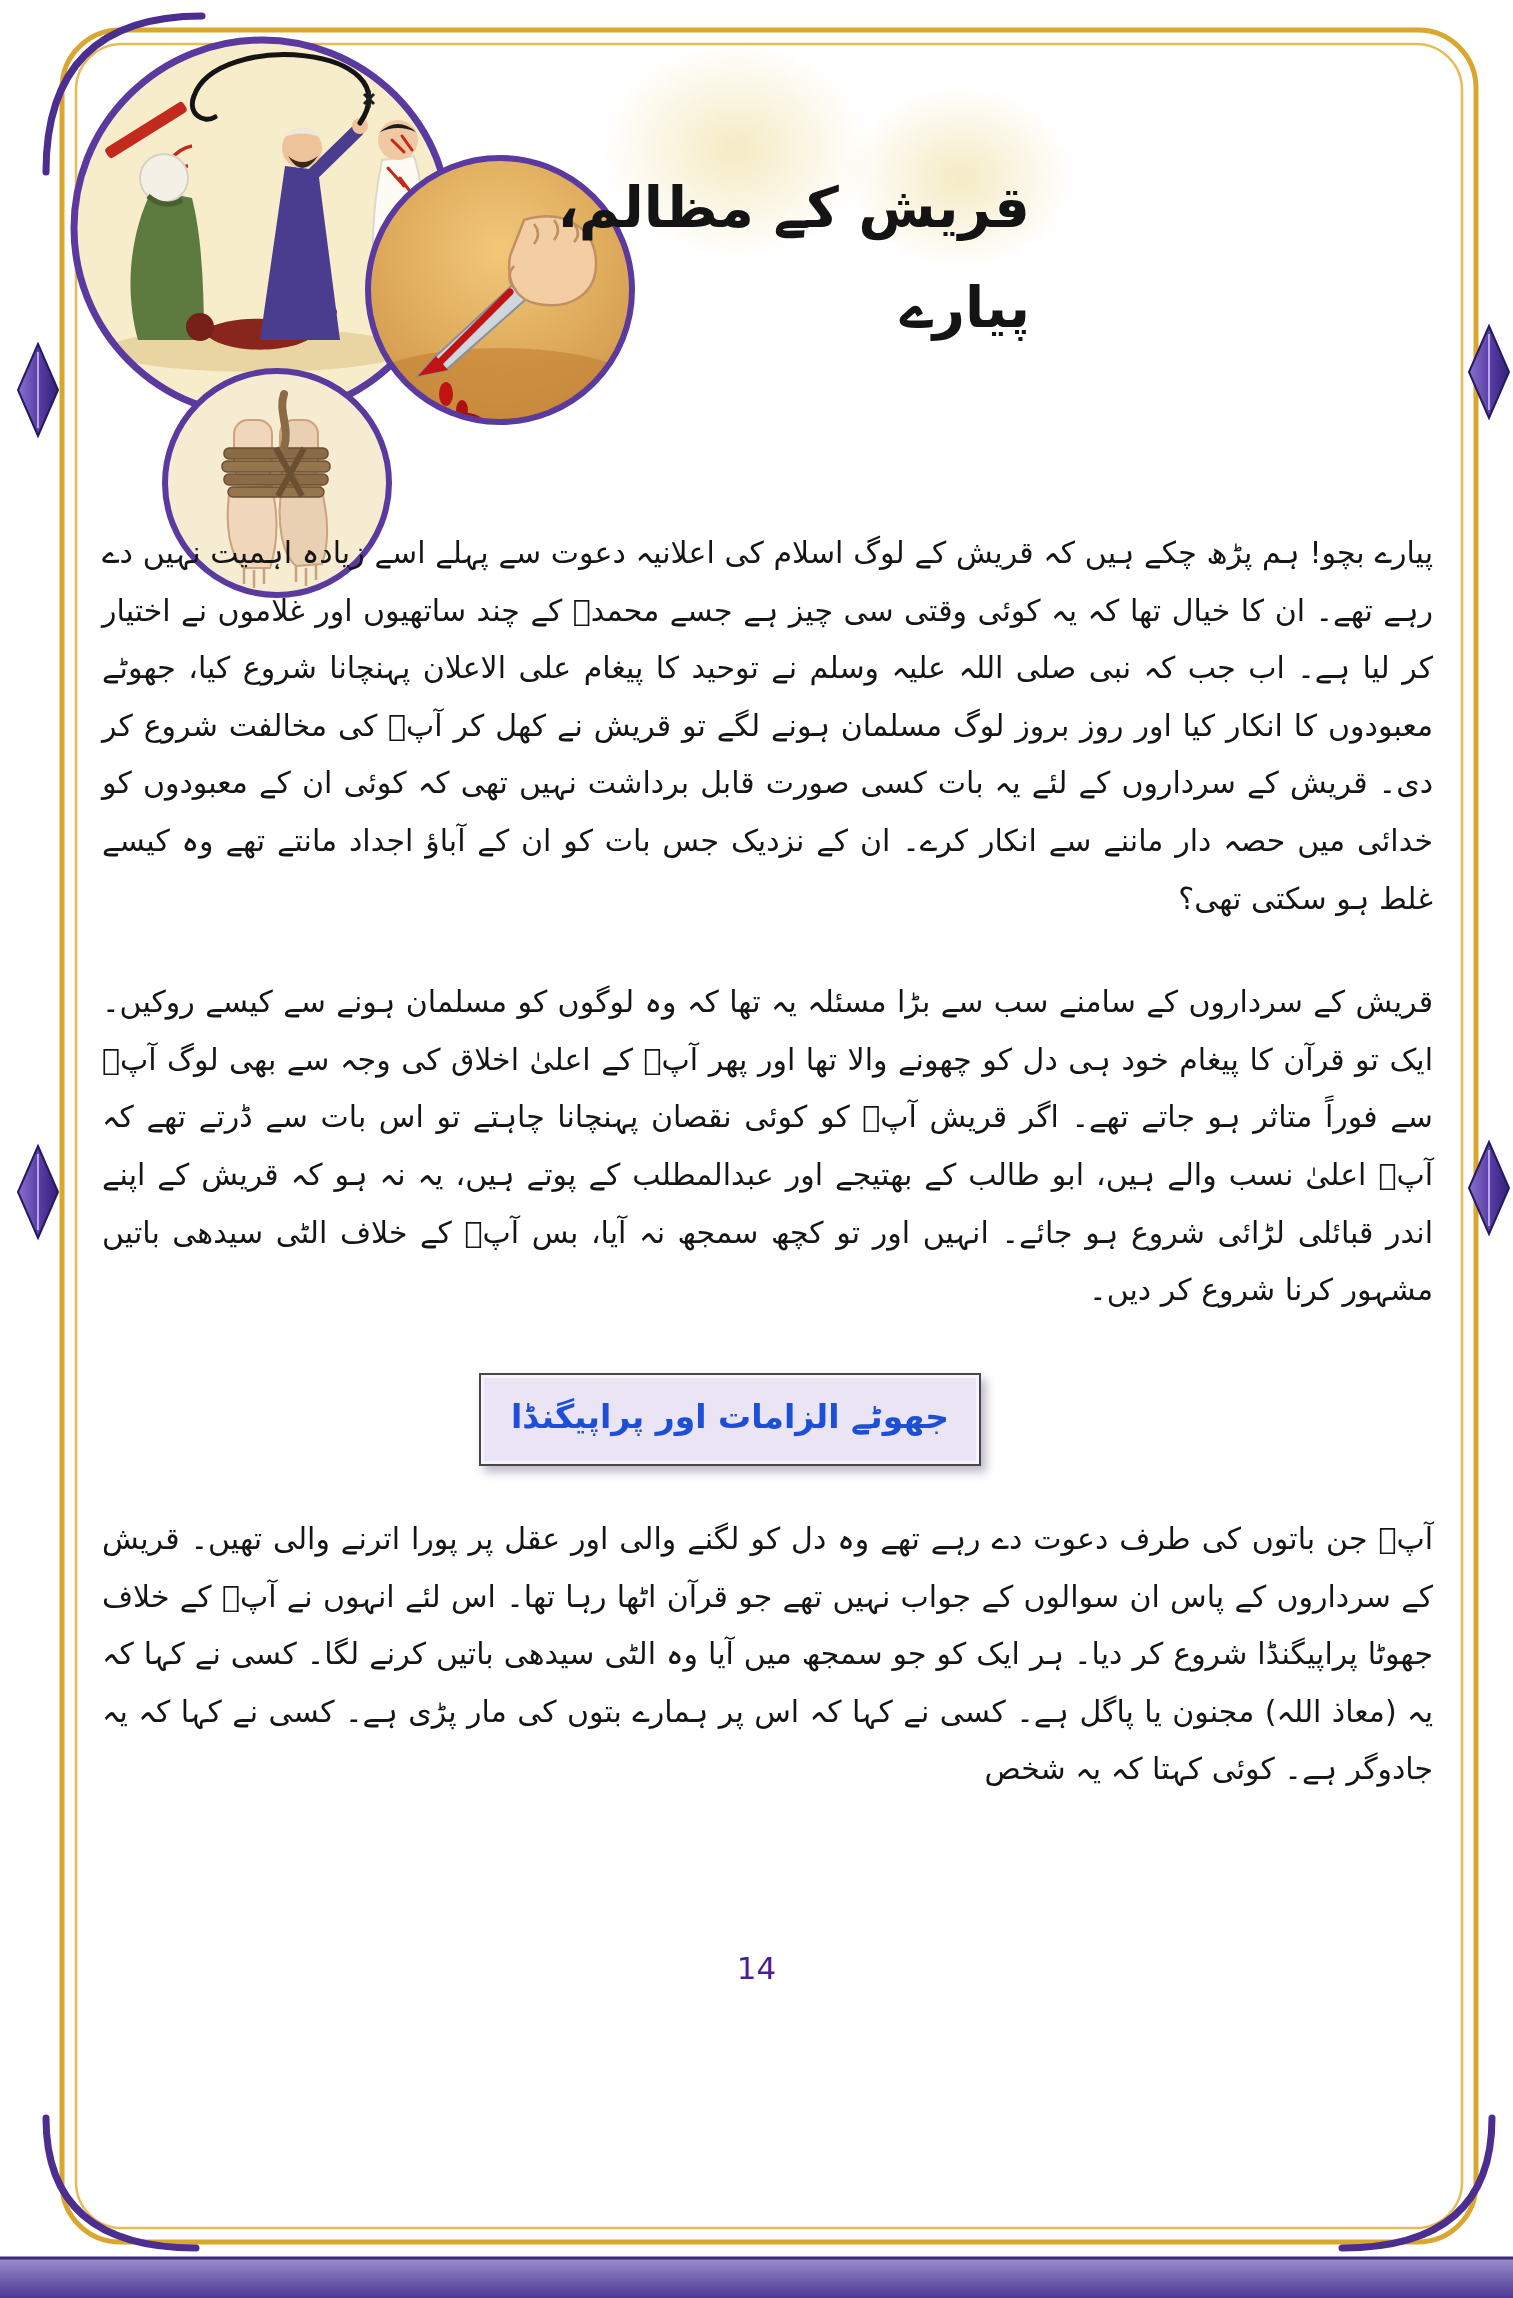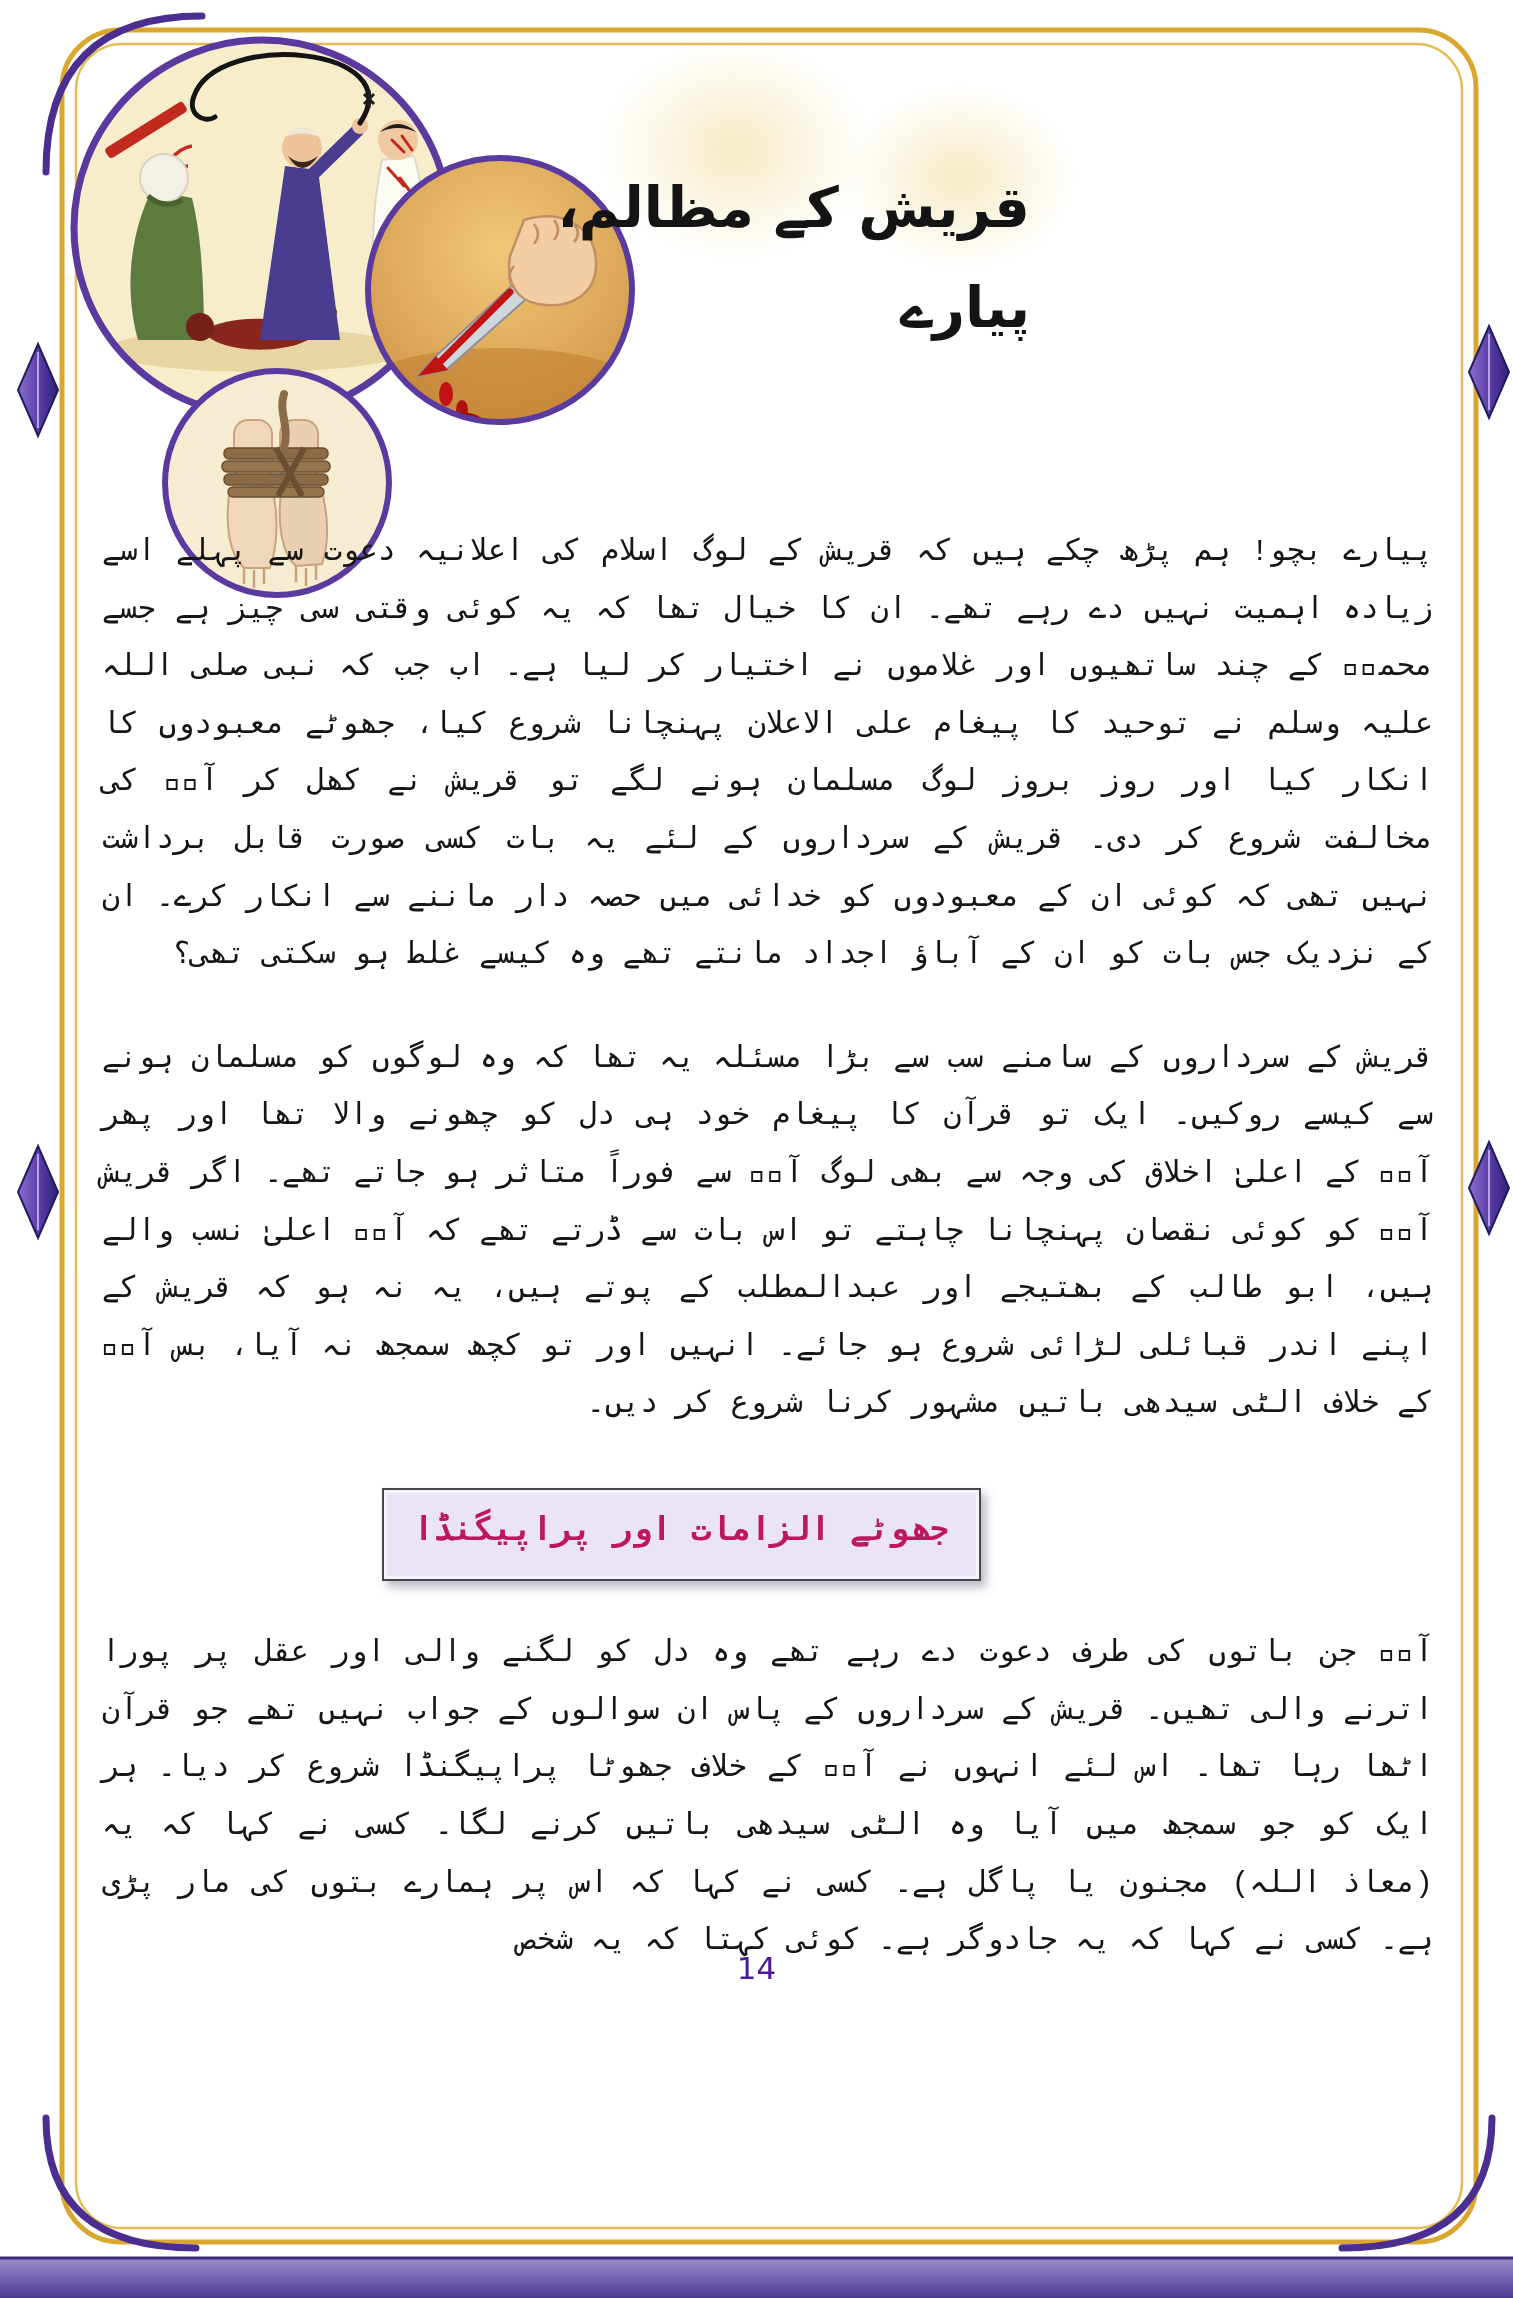--- a/index.html
+++ b/index.html
@@ -17,32 +17,32 @@
   .glow1{left:600px;top:40px;width:270px;height:220px;background:radial-gradient(closest-side,#f6ebc4,rgba(246,235,196,0));}
   .glow2{left:845px;top:85px;width:230px;height:185px;background:radial-gradient(closest-side,#f6ebc4,rgba(246,235,196,0));}
   .title-block{
     position:absolute;left:552px;top:158px;width:478px;
     direction:rtl;text-align:center;color:#141414;
   }
   .title-line{font-size:56px;font-weight:bold;line-height:1.78;letter-spacing:0px;text-align:right;}
   .body-text{
     position:absolute;left:102px;right:80px;top:524px;
     direction:rtl;text-align:justify;
-    font-size:30px;line-height:1.92;color:#151515;font-family:Liberation Mono, monospace;
+    font-size:30px;line-height:1.92;color:#151515;
   }
   .para{margin:0 0 46px 0;}
   .para:last-child{margin-bottom:0;}
   .section-box{
     width:max-content;
     margin:54px 452px 44px auto;
     padding:10px 30px 16px 30px;
     background:#eae4f4;
     border:2px solid #474747;
     box-shadow:inset 0 0 0 3px #f7f3fd, 5px 6px 9px rgba(62,50,96,0.35);
-    font-size:33px;font-weight:bold;color:#be185d;
+    font-size:33px;font-weight:bold;color:#1d4ed8;
   }
   .page-number{
     position:absolute;left:0;right:0;top:1950px;
     text-align:center;font-size:31px;color:#4c1d95;
   }
 </style>
 </head>
 <body>
 
 <div id="page">

